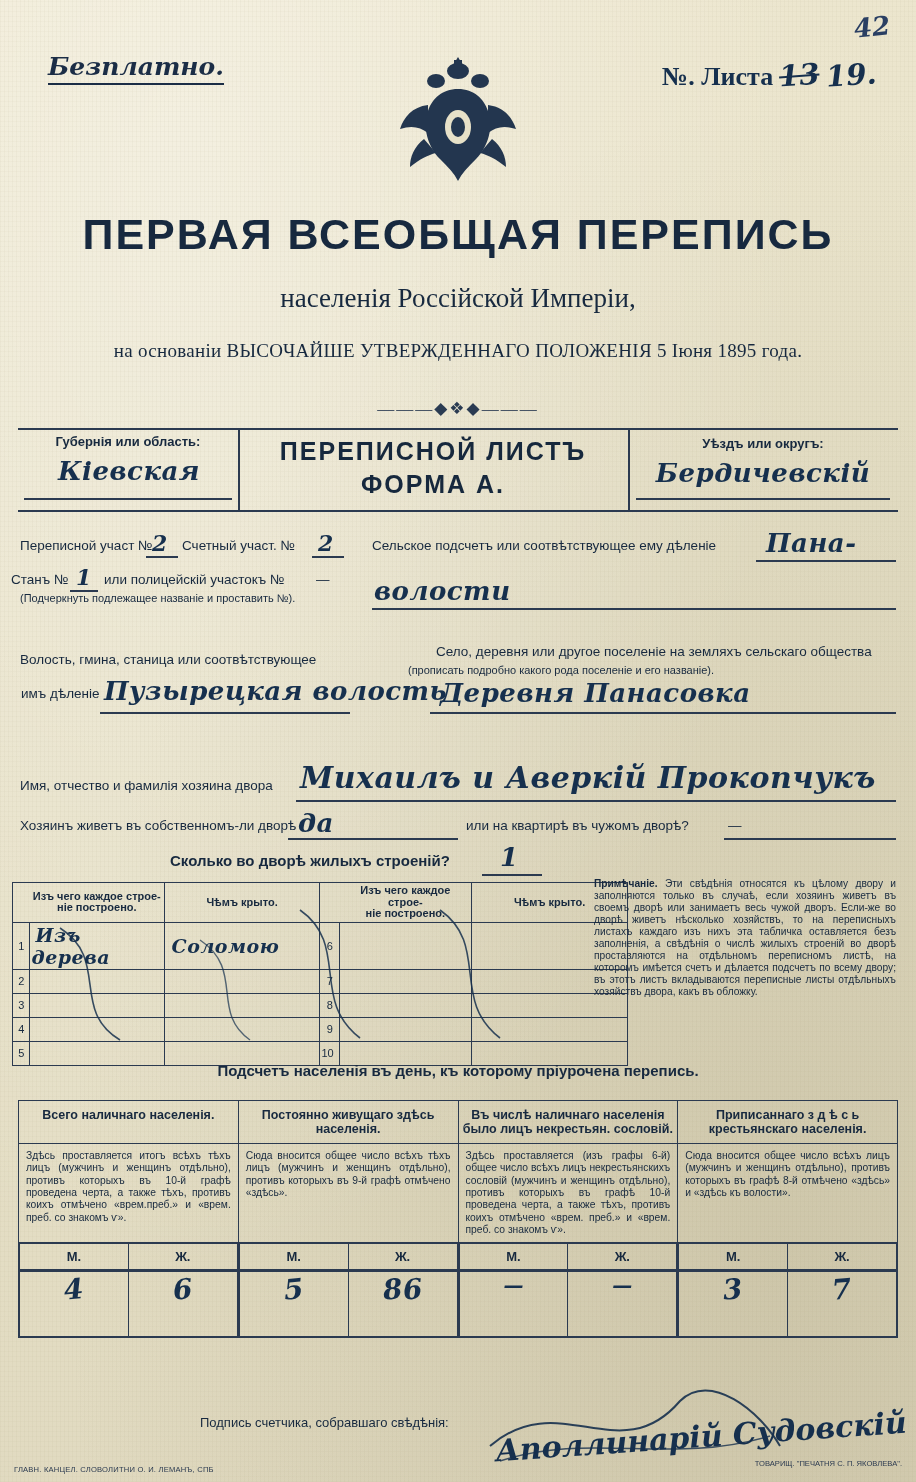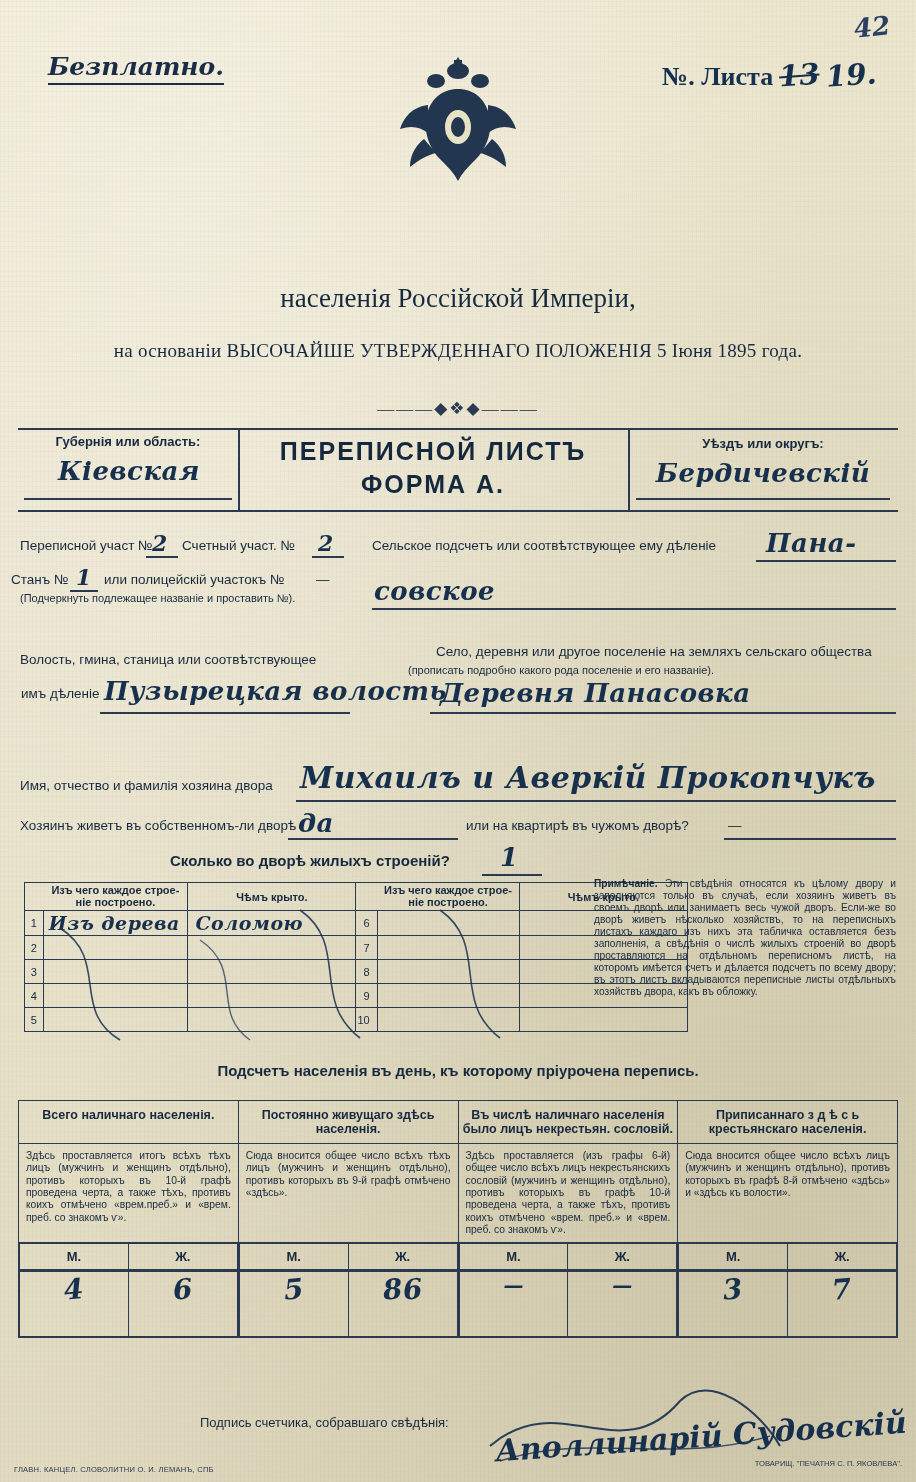--- a/index.html
+++ b/index.html
@@ -168,20 +168,21 @@
       </g>
       <g fill="#e7e1c8">
         <ellipse cx="60" cy="72" rx="13" ry="17"></ellipse>
       </g>
       <g fill="#23364f">
         <ellipse cx="60" cy="72" rx="7" ry="10"></ellipse>
       </g>
     </svg>
   </div>
 
+  <h1 class="title">ПЕРВАЯ ВСЕОБЩАЯ ПЕРЕПИСЬ</h1>
   <div class="subtitle">населенія Россійской Имперіи,</div>
   <div class="basis">на основаніи ВЫСОЧАЙШЕ УТВЕРЖДЕННАГО ПОЛОЖЕНІЯ 5 Іюня 1895 года.</div>
   <div class="orn">———◆❖◆———</div>
 
   <div class="hr" style="top:428px;"></div>
   <div class="hr" style="top:510px;"></div>
   <div class="vr" style="left:238px;top:428px;height:82px;"></div>
   <div class="vr" style="left:628px;top:428px;height:82px;"></div>
 
   <div style="position:absolute;left:22px;top:434px;width:212px;text-align:center;" class="boxlabel">Губернія или область:</div>
@@ -210,21 +211,21 @@
   <div class="lbl-sm" style="position:absolute;left:20px;top:592px;">(Подчеркнуть подлежащее названіе и проставить №).</div>
 
   <div class="lbl" style="position:absolute;left:20px;top:652px;">Волость, гмина, станица или соотвѣтствующее</div>
   <div class="lbl" style="position:absolute;left:21px;top:686px;">имъ дѣленіе</div>
   <span class="hand hw-md" style="position:absolute;left:104px;top:676px;">Пузырецкая волость</span>
   <div style="position:absolute;left:100px;top:712px;width:250px;height:1.6px;background:#2b3a50;"></div>
 
   <div class="lbl" style="position:absolute;left:372px;top:538px;">Сельское подсчетъ или соотвѣтствующее ему дѣленіе</div>
   <span class="hand hw-md" style="position:absolute;left:766px;top:528px;text-align:center;">Пана-</span>
   <div style="position:absolute;left:756px;top:560px;width:140px;height:1.6px;background:#2b3a50;"></div>
-  <span class="hand hw-md" style="position:absolute;left:374px;top:576px;">совское</span>
+  <span class="hand hw-md" style="position:absolute;left:374px;top:576px;">волости</span>
   <div style="position:absolute;left:372px;top:608px;width:524px;height:1.6px;background:#2b3a50;"></div>
 
   <div class="lbl" style="position:absolute;left:408px;top:644px;margin-left:28px;">Село, деревня или другое поселеніе на земляхъ сельскаго общества</div>
   <div class="lbl-sm" style="position:absolute;left:408px;top:664px;">(прописать подробно какого рода поселеніе и его названіе).</div>
   <span class="hand hw-md" style="position:absolute;left:440px;top:678px;">Деревня Панасовка</span>
   <div style="position:absolute;left:430px;top:712px;width:466px;height:1.6px;background:#2b3a50;"></div>
 
   <div class="lbl" style="position:absolute;left:20px;top:778px;">Имя, отчество и фамилія хозяина двора</div>
   <span class="hand hw-lg" style="position:absolute;left:300px;top:760px;">Михаилъ и Аверкiй Прокопчукъ</span>
   <div style="position:absolute;left:296px;top:800px;width:600px;height:1.6px;background:#2b3a50;"></div>
@@ -233,21 +234,21 @@
   <span class="hand hw-md" style="position:absolute;left:298px;top:808px;">да</span>
   <div style="position:absolute;left:288px;top:838px;width:170px;height:1.5px;background:#2b3a50;"></div>
   <div class="lbl" style="position:absolute;left:466px;top:818px;">или на квартирѣ въ чужомъ дворѣ?</div>
   <span class="lbl" style="position:absolute;left:728px;top:818px;">—</span>
   <div style="position:absolute;left:724px;top:838px;width:172px;height:1.5px;background:#2b3a50;"></div>
 
   <div class="lbl-b" style="position:absolute;left:170px;top:852px;font-size:15px;">Сколько во дворѣ жилыхъ строеній?</div>
   <span class="hand hw-md" style="position:absolute;left:500px;top:842px;">1</span>
   <div style="position:absolute;left:482px;top:874px;width:60px;height:1.5px;background:#2b3a50;"></div>
 
-  <table class="bldg" style="position:absolute;left:24px;top:882px;width:664px;">
+  <table class="bldg" style="position:absolute;left:12px;top:882px;width:616px;">
     <tbody>
         <tr>
       <td style="width:14px;border-right:none;"></td>
       <td class="lbl-sm" style="text-align:center;width:122px;line-height:1.05;padding:2px;border-left:none;font-weight:bold;">Изъ чего каждое строе-<br>ніе построено.</td>
       <td class="lbl-sm" style="text-align:center;width:144px;font-weight:bold;">Чѣмъ крыто.</td>
       <td style="width:16px;border-right:none;"></td>
       <td class="lbl-sm" style="text-align:center;width:120px;line-height:1.05;padding:2px;border-left:none;font-weight:bold;">Изъ чего каждое строе-<br>ніе построено.</td>
       <td class="lbl-sm" style="text-align:center;width:144px;font-weight:bold;">Чѣмъ крыто.</td>
     </tr>
     <tr>

